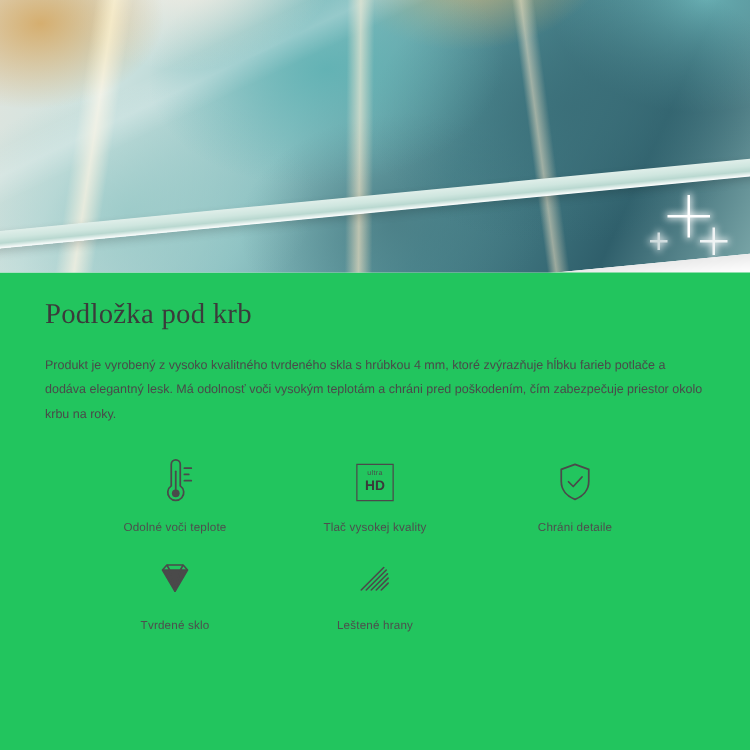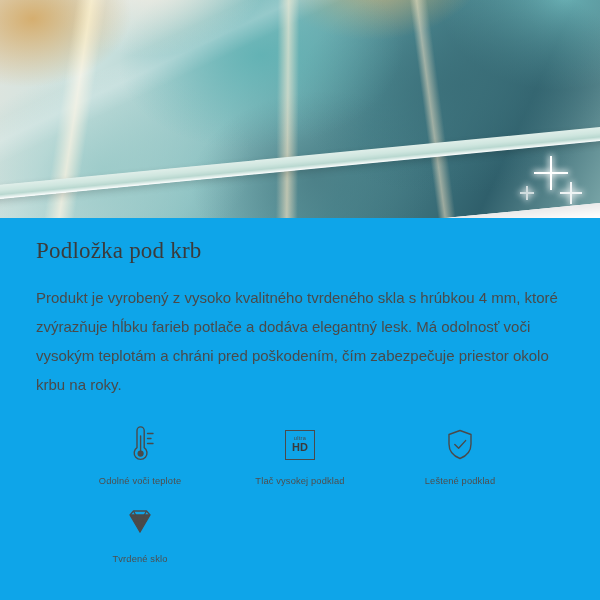--- a/index.html
+++ b/index.html
@@ -12,21 +12,21 @@
     overflow: hidden;
     background: #ffffff;
     font-family: "Liberation Sans", sans-serif;
     color: #3a3a3a;
   }
 
   .page {
     position: relative;
     width: 600px;
     height: 600px;
-    background: #0ea5e9;
+    background: #22c55e;
   }
 
   
   .hero {
     position: relative;
     width: 600px;
     height: 218px;
     overflow: hidden;
     background: #ffffff;
   }
@@ -119,21 +119,21 @@
     font-size: 23px;
     line-height: 1.33;
     color: #3b3b3b;
     font-weight: 400;
     margin: 0 0 16px 0;
     letter-spacing: .2px;
   }
   .headline .line2 { display: block; }
 
   .body-copy {
-    font-size: 15px;
+    font-size: 10px;
     line-height: 1.95;
     color: #4a4a4a;
     margin: 0;
     max-width: 534px;
   }
 
   
   .features {
     margin-top: 22px;
     display: grid;
@@ -224,41 +224,53 @@
         <div class="feature-label">Odolné voči teplote</div>
       </div>
 
       <div class="feature">
         <div class="feature-icon">
           <div class="ultrahd-box">
             <span class="ultrahd-top">ultra</span>
             <span class="ultrahd-bottom">HD</span>
           </div>
         </div>
-        <div class="feature-label">Tlač vysokej podklad</div>
+        <div class="feature-label">Tlač vysokej kvality</div>
       </div>
 
       <div class="feature">
         <div class="feature-icon">
           <svg width="40" height="42" viewBox="0 0 40 42" fill="none" stroke="#4a4a4a" stroke-width="1.4" stroke-linecap="round" stroke-linejoin="round">
             <path d="M20 6.5l11 4v9.5c0 7.2-4.9 12.2-11 14.5-6.1-2.3-11-7.3-11-14.5V10.5z"></path>
             <polyline points="14.8,20.4 18.6,24.2 25.6,16.6"></polyline>
           </svg>
         </div>
-        <div class="feature-label">Leštené podklad</div>
+        <div class="feature-label">Chráni detaile</div>
       </div>
 
       <div class="feature">
         <div class="feature-icon">
           <svg width="42" height="40" viewBox="0 0 42 40" fill="none" stroke="#4a4a4a" stroke-width="1.3" stroke-linejoin="round">
             <path d="M11 12h20l-10 17z" fill="#4a4a4a" stroke="#4a4a4a"></path>
             <path d="M11 12l3.5-4h13l3.5 4"></path>
             <path d="M14.5 8l2.2 4M27.5 8l-2.2 4M16.7 12L21 29M25.3 12L21 29"></path>
           </svg>
         </div>
         <div class="feature-label">Tvrdené sklo</div>
       </div>
 
+      <div class="feature">
+        <div class="feature-icon">
+          <svg width="42" height="40" viewBox="0 0 42 40" fill="none" stroke="#4a4a4a" stroke-width="1.3" stroke-linecap="round">
+            <path d="M10 28L28 10"></path>
+            <path d="M14 28L30 12"></path>
+            <path d="M18 28L31 15"></path>
+            <path d="M22 28L31.5 18.5"></path>
+            <path d="M26 28L31.5 22.5"></path>
+          </svg>
+        </div>
+        <div class="feature-label">Leštené hrany</div>
+      </div>
 
 
     </div>
   </div>
 </div>
 
 </body></html>

